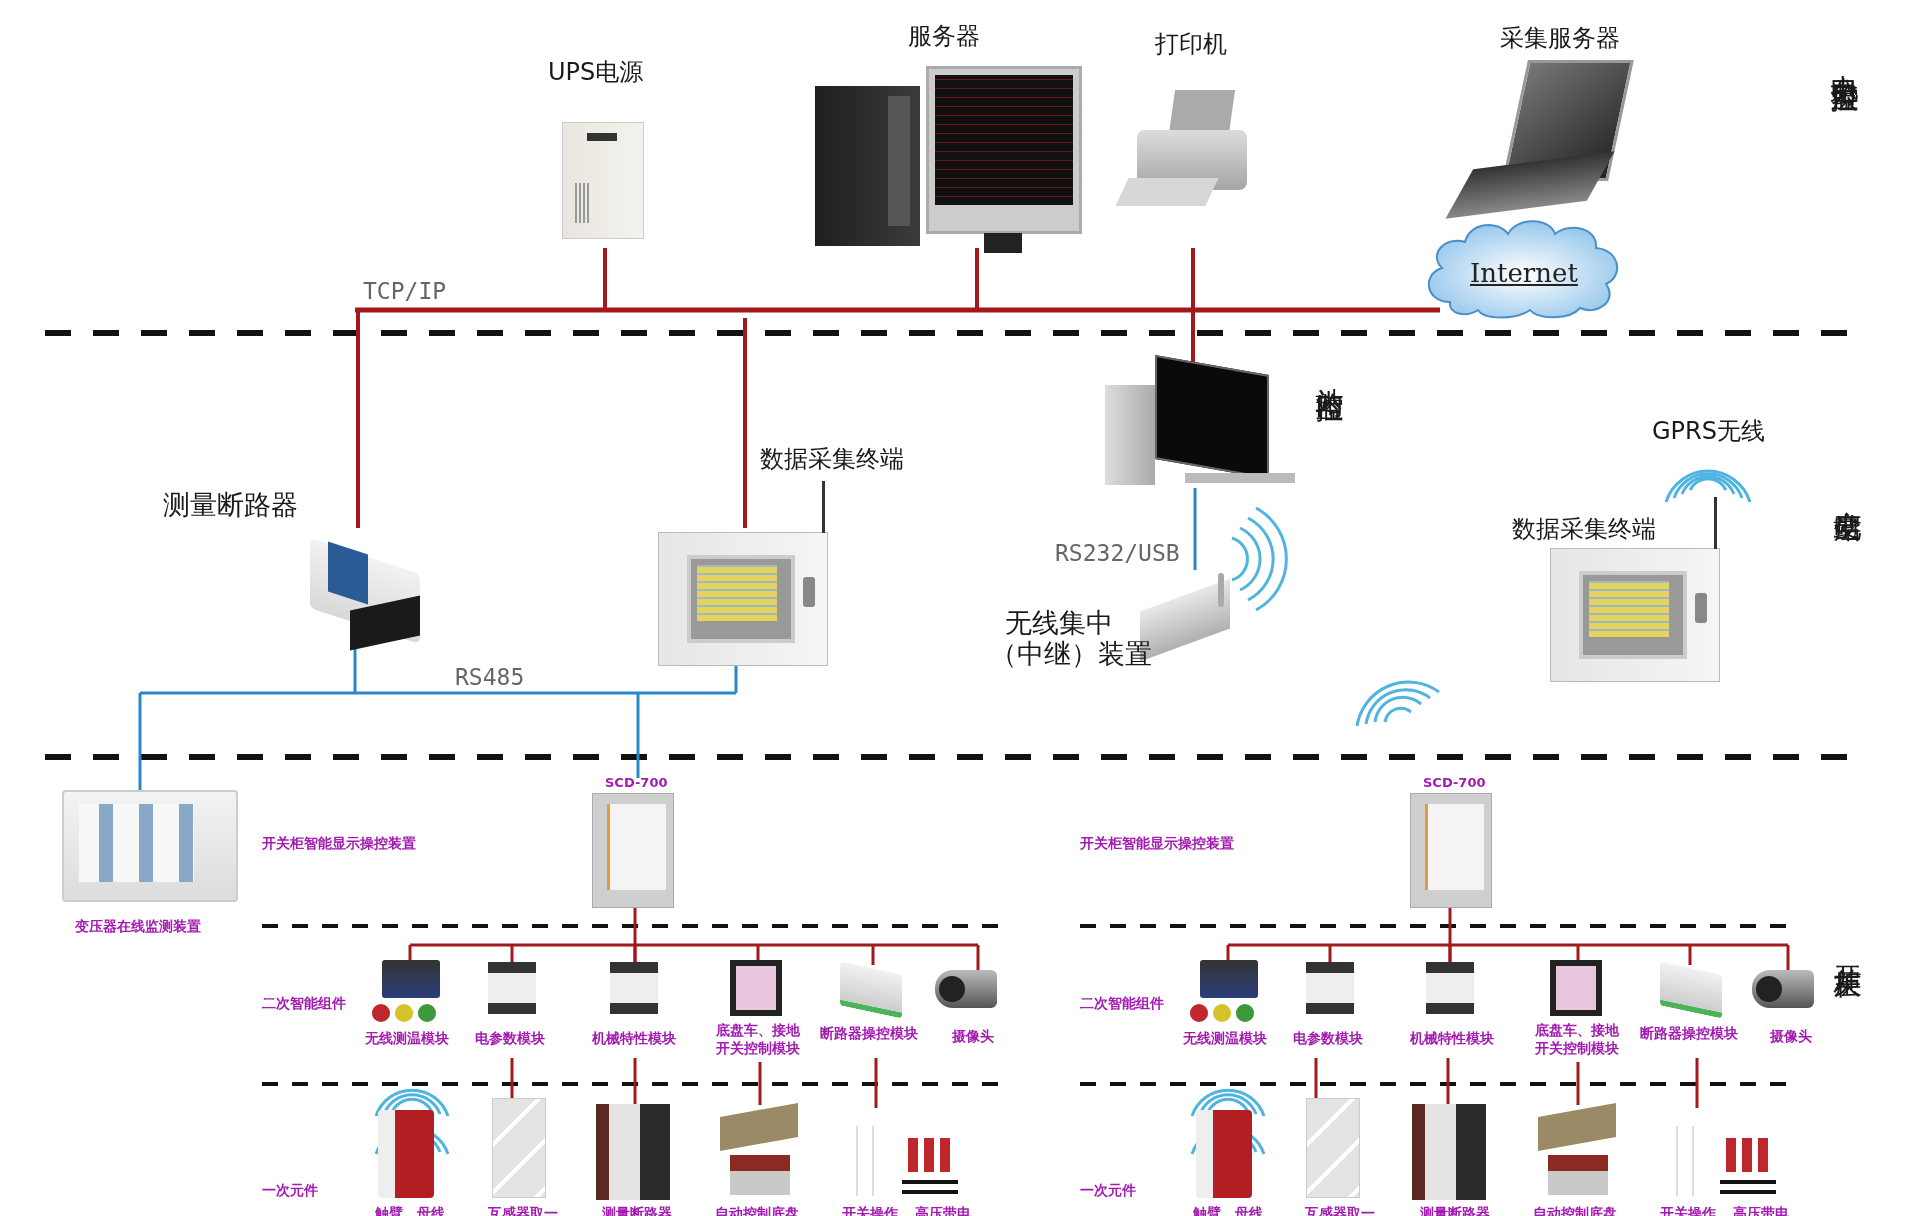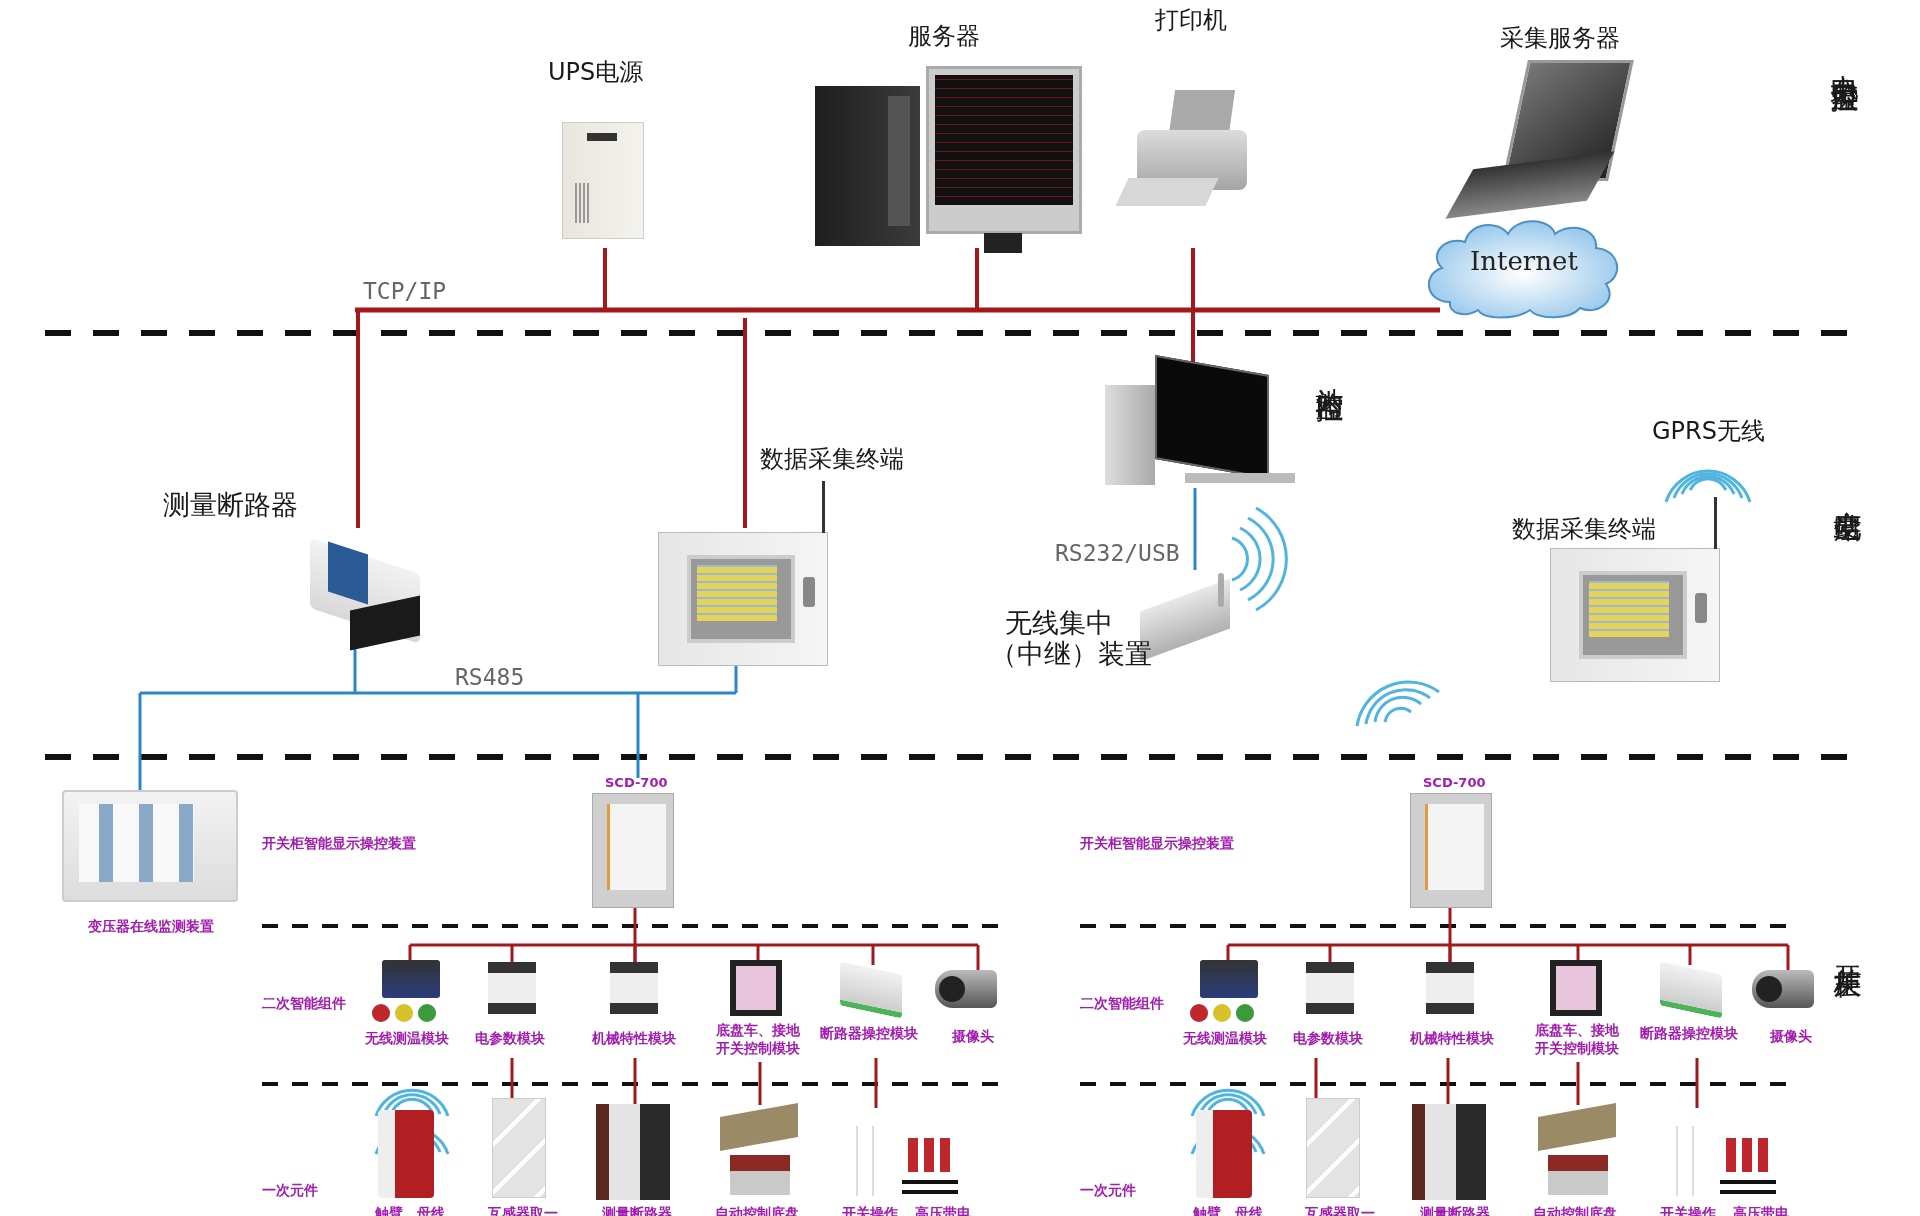--- a/index.html
+++ b/index.html
@@ -117,21 +117,21 @@
 
 <div class="lbl mid" style="left:908px;top:20px;">服务器</div>
 <div class="dev" style="left:815px;top:86px;width:105px;height:160px;background:linear-gradient(90deg,#1e1e1e,#3b3b3b);">
   <div style="position:absolute;right:10px;top:10px;width:22px;height:130px;background:#555;"></div>
 </div>
 <div class="dev" style="left:926px;top:66px;width:150px;height:162px;background:#ccc;border:3px solid #aaa;">
   <div style="position:absolute;left:6px;top:6px;right:6px;bottom:26px;background:#111;background-image:repeating-linear-gradient(0deg,transparent 0 8px,#6b1515 8px 9px);"></div>
   <div style="position:absolute;left:55px;bottom:-22px;width:38px;height:20px;background:#222;"></div>
 </div>
 
-<div class="lbl mid" style="left:1155px;top:4px;">打印机</div>
+<div class="lbl mid" style="left:1155px;top:28px;">打印机</div>
 <div class="dev" style="left:1122px;top:90px;width:140px;height:120px;">
   <div style="position:absolute;left:50px;top:0;width:60px;height:44px;background:#aaa;transform:skewX(-8deg);"></div>
   <div style="position:absolute;left:15px;top:40px;width:110px;height:60px;background:linear-gradient(#dcdcdc,#a5a5a5);border-radius:8px;"></div>
   <div style="position:absolute;left:0px;top:88px;width:90px;height:28px;background:#d7d7d7;transform:skewX(-25deg);"></div>
 </div>
 
 <div class="lbl mid" style="left:1500px;top:22px;">采集服务器</div>
 <div class="dev" style="left:1455px;top:60px;width:175px;height:160px;">
   <div style="position:absolute;left:60px;top:0;width:100px;height:115px;background:linear-gradient(135deg,#777,#222);transform:skewX(-12deg);border:3px solid #999;"></div>
   <div style="position:absolute;left:10px;top:100px;width:130px;height:50px;background:linear-gradient(#333,#888);transform:skewX(-35deg) rotate(-8deg);"></div>
@@ -140,21 +140,21 @@
 <div class="dev" style="left:1420px;top:214px;width:205px;height:105px;">
   <svg width="205" height="105" viewBox="0 0 205 105">
     <defs>
         <radialGradient id="cg" cx="50%" cy="55%" r="60%">
           <stop offset="0" stop-color="#ffffff"></stop>
           <stop offset="1" stop-color="#8fc3ea"></stop>
         </radialGradient>
       </defs>
     <path d="M30 88 C5 88 2 60 22 54 C8 40 25 22 45 28 C50 8 78 6 88 20 C98 2 130 4 135 20 C150 8 178 14 176 34 C200 36 204 62 186 70 C198 86 178 102 160 94 C150 106 118 106 110 96 C96 106 64 106 58 96 C46 104 28 100 30 88 Z" fill="url(#cg)" stroke="#4a90c8" stroke-width="2"></path>
   </svg>
-  <div class="cloud-text" style="position:absolute;left:50px;top:32px;">Internet</div>
+  <div class="cloud-text" style="position:absolute;left:50px;top:44px;text-decoration:underline;">Internet</div>
 </div>
 
 <div class="lbl proto" style="left:363px;top:278px;">TCP/IP</div>
 <div class="vert" style="left:1825px;top:52px;">电力公司监控层</div>
 
 <div class="lbl big" style="left:163px;top:487px;">测量断路器</div>
 <div class="dev" style="left:300px;top:548px;width:132px;height:100px;">
   <div style="position:absolute;left:10px;top:8px;width:110px;height:70px;background:linear-gradient(#f2f2f2,#d8d8d8);transform:skewY(18deg);border-radius:6px;"></div>
   <div style="position:absolute;left:28px;top:0;width:40px;height:50px;background:#2a5b96;transform:skewY(18deg);"></div>
   <div style="position:absolute;left:50px;top:55px;width:70px;height:40px;background:#1a1a1a;transform:skewY(-12deg);"></div>
@@ -190,21 +190,21 @@
   <div style="position:absolute;right:12px;top:44px;width:12px;height:30px;background:#888;border-radius:3px;"></div>
   <div style="position:absolute;right:2px;top:-52px;width:3px;height:52px;background:#333;"></div>
 </div>
 
 <div class="lbl proto" style="left:455px;top:664px;">RS485</div>
 <div class="vert" style="left:1828px;top:488px;">变电站层</div>
 
 <div class="dev" style="left:62px;top:790px;width:172px;height:108px;background:linear-gradient(#f3f3f3,#dcdcdc);border:2px solid #ccc;border-radius:4px;">
   <div style="position:absolute;left:15px;top:12px;width:115px;height:78px;background:#f8f8f8;background-image:repeating-linear-gradient(90deg,transparent 0 20px,#8aa9c8 20px 34px,transparent 34px 40px);"></div>
 </div>
-<div class="lbl sm" style="left:75px;top:918px;margin-left:13px;">变压器在线监测装置</div>
+<div class="lbl sm" style="left:75px;top:918px;">变压器在线监测装置</div>
 
 <div>
   <div class="lbl sm" style="left:262px;top:835px;">开关柜智能显示操控装置</div>
   <div class="lbl sm" style="left:605px;top:775px;font-size:13px;">SCD-700</div>
   <div class="dev" style="left:592px;top:793px;width:80px;height:113px;background:#cfcfcf;border:1px solid #aaa;">
     <div style="position:absolute;left:14px;top:10px;width:56px;height:86px;background:#f4f4f4;border-left:3px solid #e29b3b;"></div>
   </div>
   <div class="lbl sm" style="left:262px;top:995px;">二次智能组件</div>
   <div class="lbl sm" style="left:262px;top:1182px;">一次元件</div>
 

